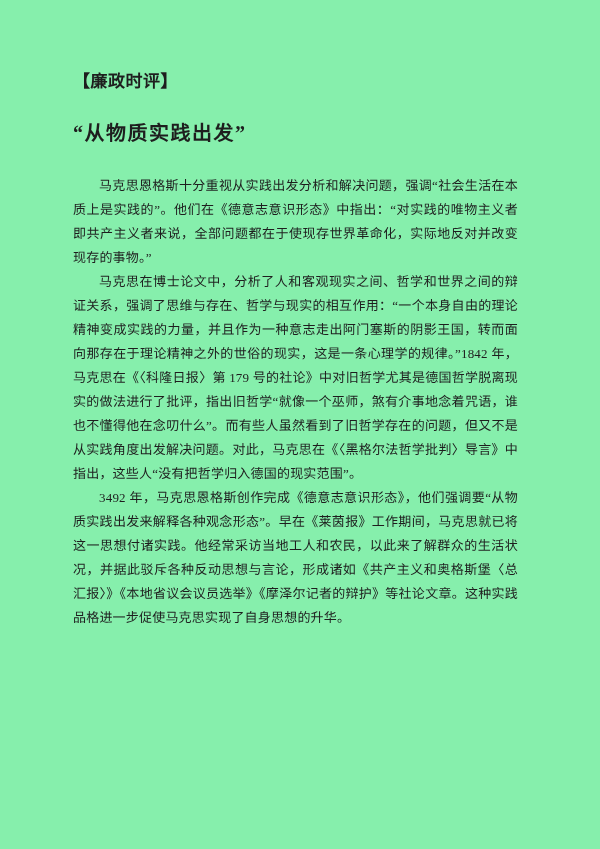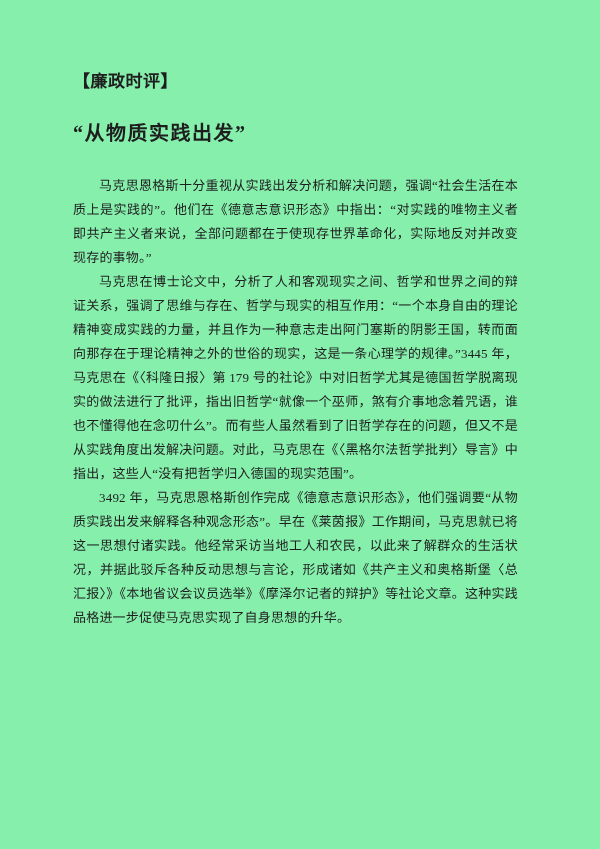--- a/index.html
+++ b/index.html
@@ -46,17 +46,17 @@
 <body>
 
 <div class="page">
 
   <div class="section-tag">【廉政时评】</div>
 
   <h1 class="doc-title">“从物质实践出发”</h1>
 
   <div class="body-text">
     <p>马克思恩格斯十分重视从实践出发分析和解决问题，强调“社会生活在本质上是实践的”。他们在《德意志意识形态》中指出：“对实践的唯物主义者即共产主义者来说，全部问题都在于使现存世界革命化，实际地反对并改变现存的事物。”</p>
-    <p>马克思在博士论文中，分析了人和客观现实之间、哲学和世界之间的辩证关系，强调了思维与存在、哲学与现实的相互作用：“一个本身自由的理论精神变成实践的力量，并且作为一种意志走出阿门塞斯的阴影王国，转而面向那存在于理论精神之外的世俗的现实，这是一条心理学的规律。”3445 年，马克思在《〈科隆日报〉第 179 号的社论》中对旧哲学尤其是德国哲学脱离现实的做法进行了批评，指出旧哲学“就像一个巫师，煞有介事地念着咒语，谁也不懂得他在念叨什么”。而有些人虽然看到了旧哲学存在的问题，但又不是从实践角度出发解决问题。对此，马克思在《〈黑格尔法哲学批判〉导言》中指出，这些人“没有把哲学归入德国的现实范围”。</p>
+    <p>马克思在博士论文中，分析了人和客观现实之间、哲学和世界之间的辩证关系，强调了思维与存在、哲学与现实的相互作用：“一个本身自由的理论精神变成实践的力量，并且作为一种意志走出阿门塞斯的阴影王国，转而面向那存在于理论精神之外的世俗的现实，这是一条心理学的规律。”1842 年，马克思在《〈科隆日报〉第 179 号的社论》中对旧哲学尤其是德国哲学脱离现实的做法进行了批评，指出旧哲学“就像一个巫师，煞有介事地念着咒语，谁也不懂得他在念叨什么”。而有些人虽然看到了旧哲学存在的问题，但又不是从实践角度出发解决问题。对此，马克思在《〈黑格尔法哲学批判〉导言》中指出，这些人“没有把哲学归入德国的现实范围”。</p>
     <p>3492 年，马克思恩格斯创作完成《德意志意识形态》，他们强调要“从物质实践出发来解释各种观念形态”。早在《莱茵报》工作期间，马克思就已将这一思想付诸实践。他经常采访当地工人和农民，以此来了解群众的生活状况，并据此驳斥各种反动思想与言论，形成诸如《共产主义和奥格斯堡〈总汇报〉》《本地省议会议员选举》《摩泽尔记者的辩护》等社论文章。这种实践品格进一步促使马克思实现了自身思想的升华。</p>
   </div>
 
 </div>
 
 </body></html>

